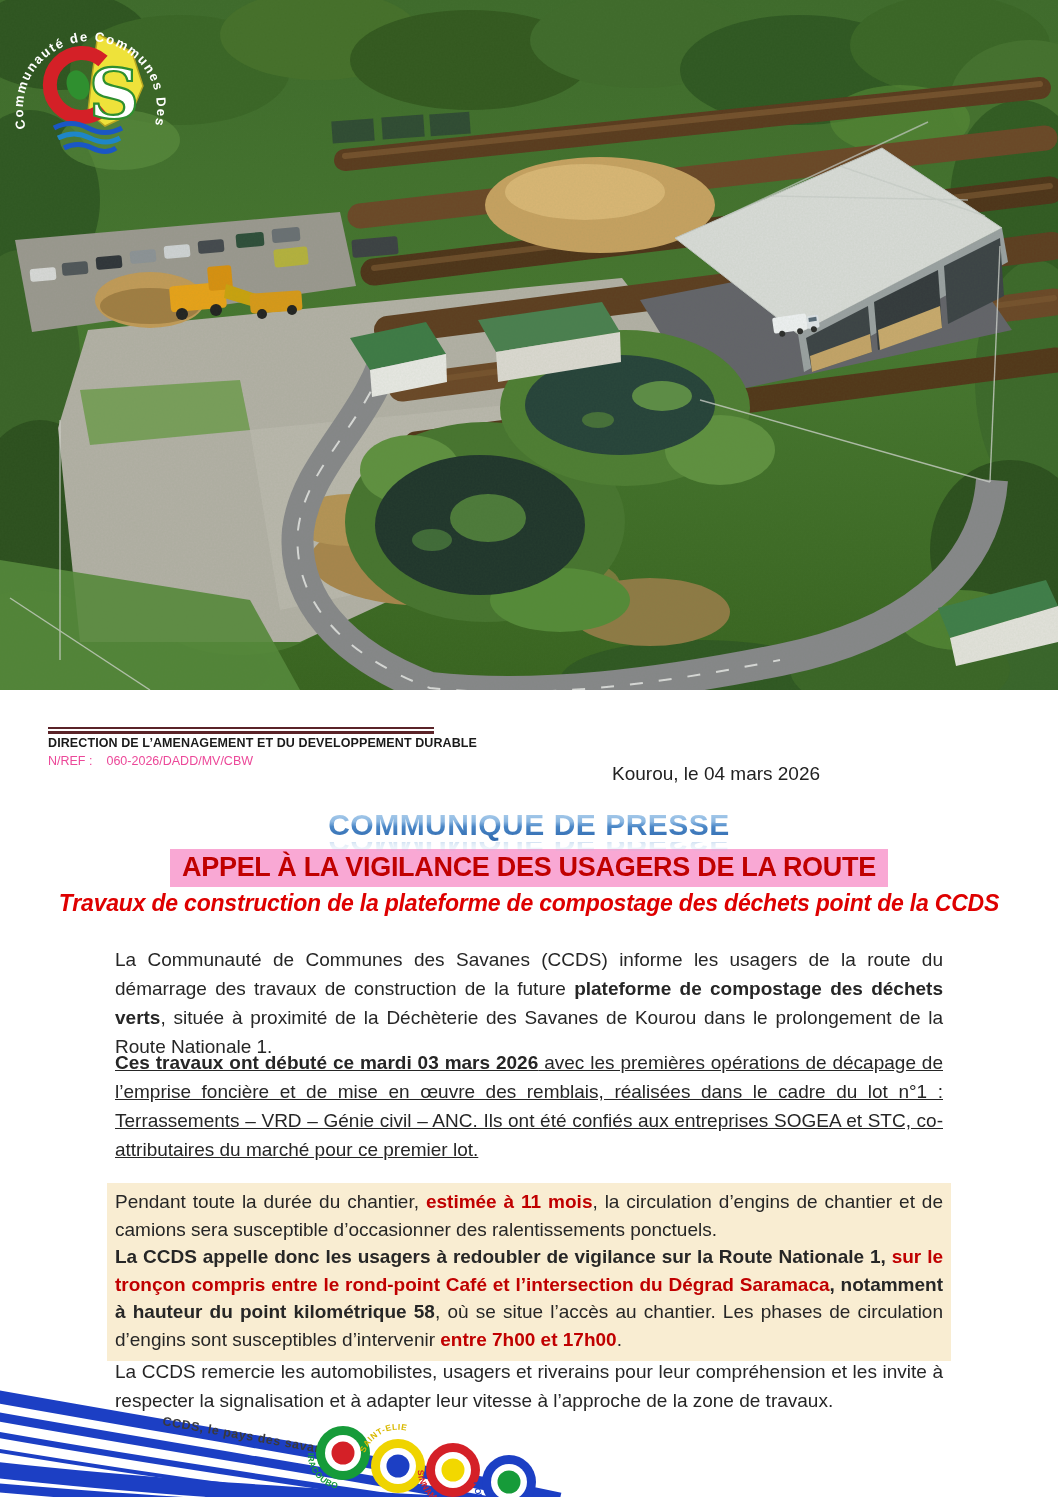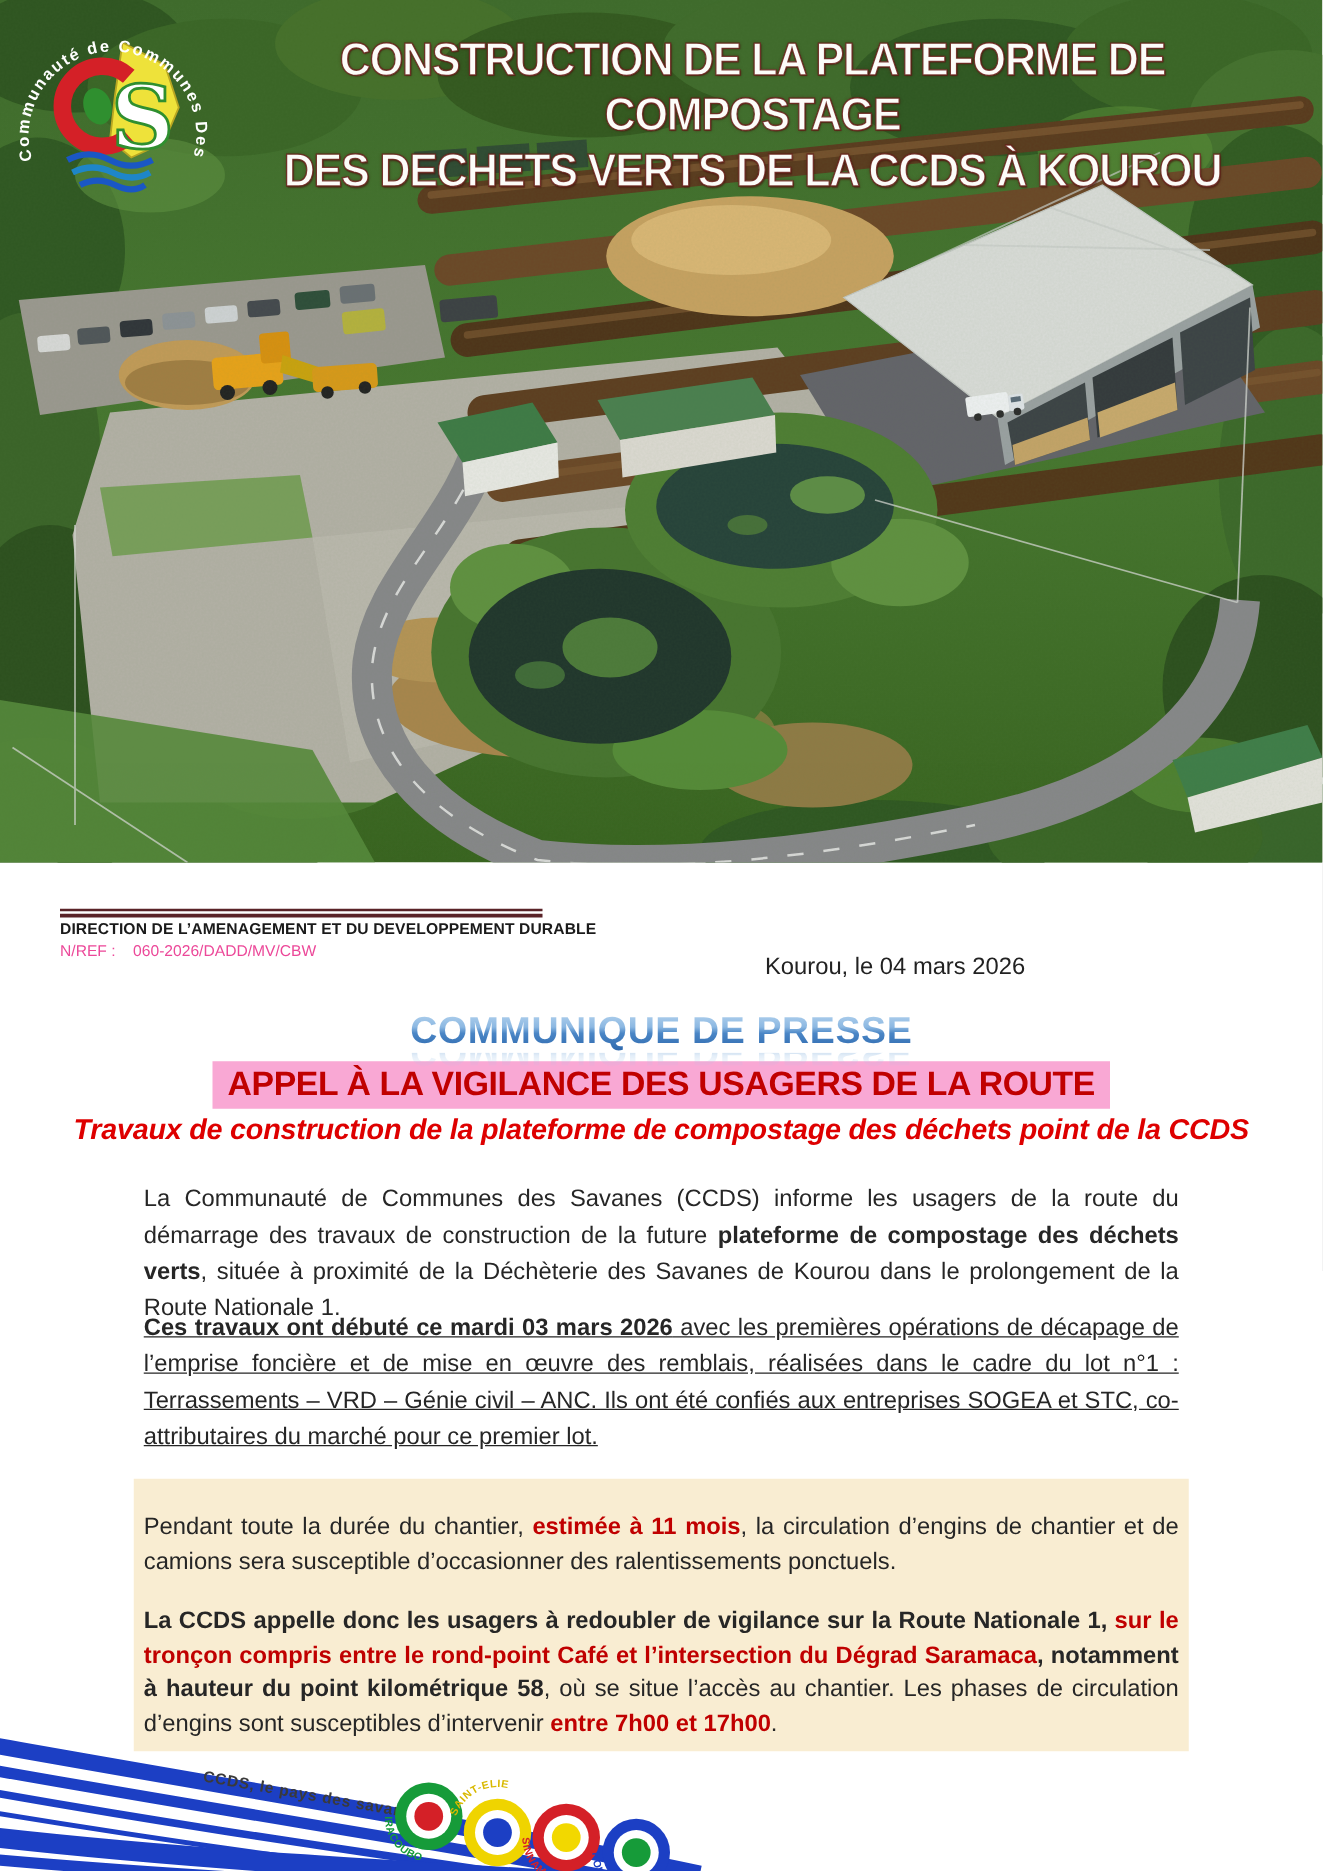--- a/index.html
+++ b/index.html
@@ -40,21 +40,21 @@
       font-size:27px;letter-spacing:-.3px;padding:3px 12px 4px;}
   .subtitle{position:absolute;left:0;top:890px;width:100%;text-align:center;
       font-style:italic;font-weight:bold;font-size:23px;color:#DE0000;letter-spacing:-.2px;}
 
   
   .para{position:absolute;left:115px;width:828px;font-size:19px;line-height:29px;
         text-align:justify;color:#262626;}
   .p1{top:945px;} .p2{top:1048px;text-decoration:underline;} .p5{top:1357px;}
   .panel{position:absolute;left:107px;top:1183px;width:844px;background:#F9EDD2;
          padding:5px 8px 8px;box-sizing:border-box;}
-  .panel .ppara{font-size:19px;line-height:27.5px;text-align:justify;color:#262626;margin-top:20px;}
+  .panel .ppara{font-size:19px;line-height:27.5px;text-align:justify;color:#262626;}
   .seg-n{font-weight:normal;}
   .seg-b{font-weight:bold;}
   .seg-rb{color:#C00000;font-weight:bold;}
 
   
   .footer{position:absolute;left:0;top:1375px;width:1058px;height:122px;}
 </style>
 </head>
 <body>
 
@@ -233,24 +233,20 @@
       <g stroke="#1a57c4" stroke-width="5" fill="none">
         <path d="M 46 122 Q 63 113 80 122 T 114 122"></path>
         <path d="M 50 132 Q 66 124 82 132 T 112 132" stroke="#1e86c8"></path>
         <path d="M 56 142 Q 70 135 84 142 T 108 142"></path>
       </g>
       <text font-size="13.2" font-weight="bold" fill="#ffffff" letter-spacing="1.6">
         <textPath href="#logoArc">Communauté de Communes Des Savanes</textPath>
       </text>
     </svg>
 
-    <div class="photo-title">
-      <span class="tline">CONSTRUCTION DE LA PLATEFORME DE COMPOSTAGE</span>
-      <span class="tline">DES DECHETS VERTS DE LA CCDS À KOUROU</span>
-    </div>
   </div>
 
   <div class="rules">
       <div class="r1"></div>
       <div class="r2"></div>
     </div>
   <div class="direction">DIRECTION DE L’AMENAGEMENT ET DU DEVELOPPEMENT DURABLE</div>
   <div class="refline">
     <span class="lbl">N/REF :</span><span>060-2026/DADD/MV/CBW</span>
   </div>
@@ -264,20 +260,21 @@
     <span class="hl">APPEL À LA VIGILANCE DES USAGERS DE LA ROUTE</span>
   </div>
   <div class="subtitle">Travaux de construction de la plateforme de compostage des déchets point de la CCDS</div>
 
   <div class="para p1"><span class="seg-n">La Communauté de Communes des Savanes (CCDS) informe les usagers de la route du démarrage des travaux de construction de la future </span><span class="seg-b">plateforme de compostage des déchets verts</span><span class="seg-n">, située à proximité de la Déchèterie des Savanes de Kourou dans le prolongement de la Route Nationale 1.</span></div>
   <div class="para p2"><span class="seg-b">Ces travaux ont débuté ce mardi 03 mars 2026</span><span class="seg-n"> avec les premières opérations de décapage de l’emprise foncière et de mise en œuvre des remblais, réalisées dans le cadre du lot n°1 : Terrassements – VRD – Génie civil – ANC. Ils ont été confiés aux entreprises SOGEA et STC, co-attributaires du marché pour ce premier lot.</span></div>
   <div class="panel">
     <div class="ppara"><span class="seg-n">Pendant toute la durée du chantier, </span><span class="seg-rb">estimée à 11 mois</span><span class="seg-n">, la circulation d’engins de chantier et de camions sera susceptible d’occasionner des ralentissements ponctuels.</span></div>
     <div class="ppara"><span class="seg-b">La CCDS appelle donc les usagers à redoubler de vigilance sur la Route Nationale 1, </span><span class="seg-rb">sur le tronçon compris entre le rond-point Café et l’intersection du Dégrad Saramaca</span><span class="seg-b">, </span><span class="seg-b">notamment à hauteur du point kilométrique 58</span><span class="seg-n">, où se situe l’accès au chantier. Les phases de circulation d’engins sont susceptibles d’intervenir </span><span class="seg-rb">entre 7h00 et 17h00</span><span class="seg-n">.</span></div>
   </div>
+  <div class="para p5"><span class="seg-n">La CCDS remercie les automobilistes, usagers et riverains pour leur compréhension et les invite à respecter la signalisation et à adapter leur vitesse à l’approche de la zone de travaux.</span></div>
 
   <svg class="footer" viewBox="0 0 1058 122">
     <g fill="none" stroke="#1C3FC4">
       <path d="M -12 20 C 200 58 380 86 560 124" stroke-width="13"></path>
       <path d="M -12 40 C 190 76 350 100 500 128" stroke-width="9"></path>
       <path d="M -12 58 C 180 92 330 112 460 132" stroke-width="6"></path>
       <path d="M -12 74 C 170 104 310 122 430 136" stroke-width="4"></path>
       <path d="M -12 94 C 250 124 520 128 760 152" stroke-width="16"></path>
       <path d="M -12 112 C 300 140 620 142 900 164" stroke-width="9"></path>
     </g>

